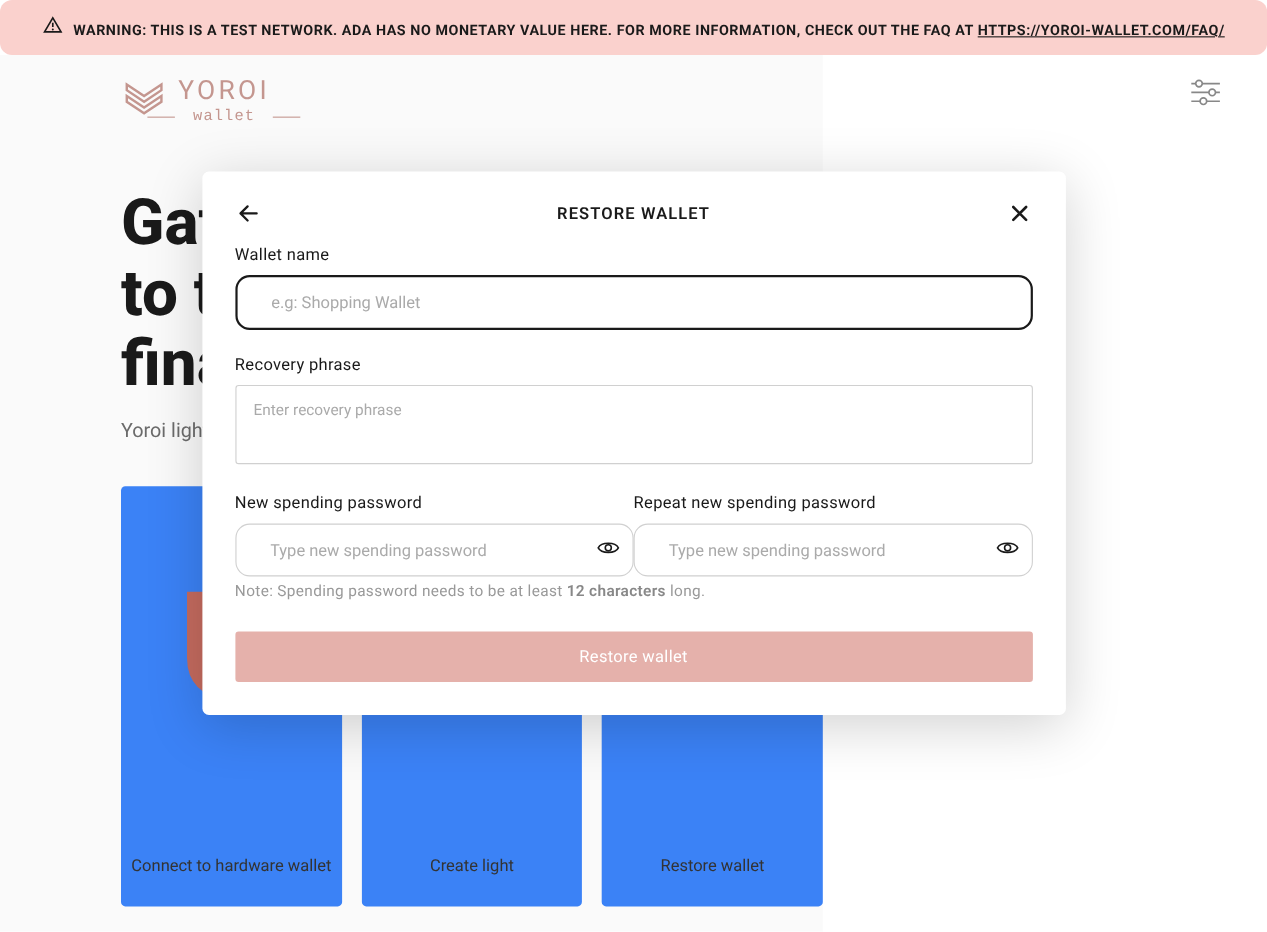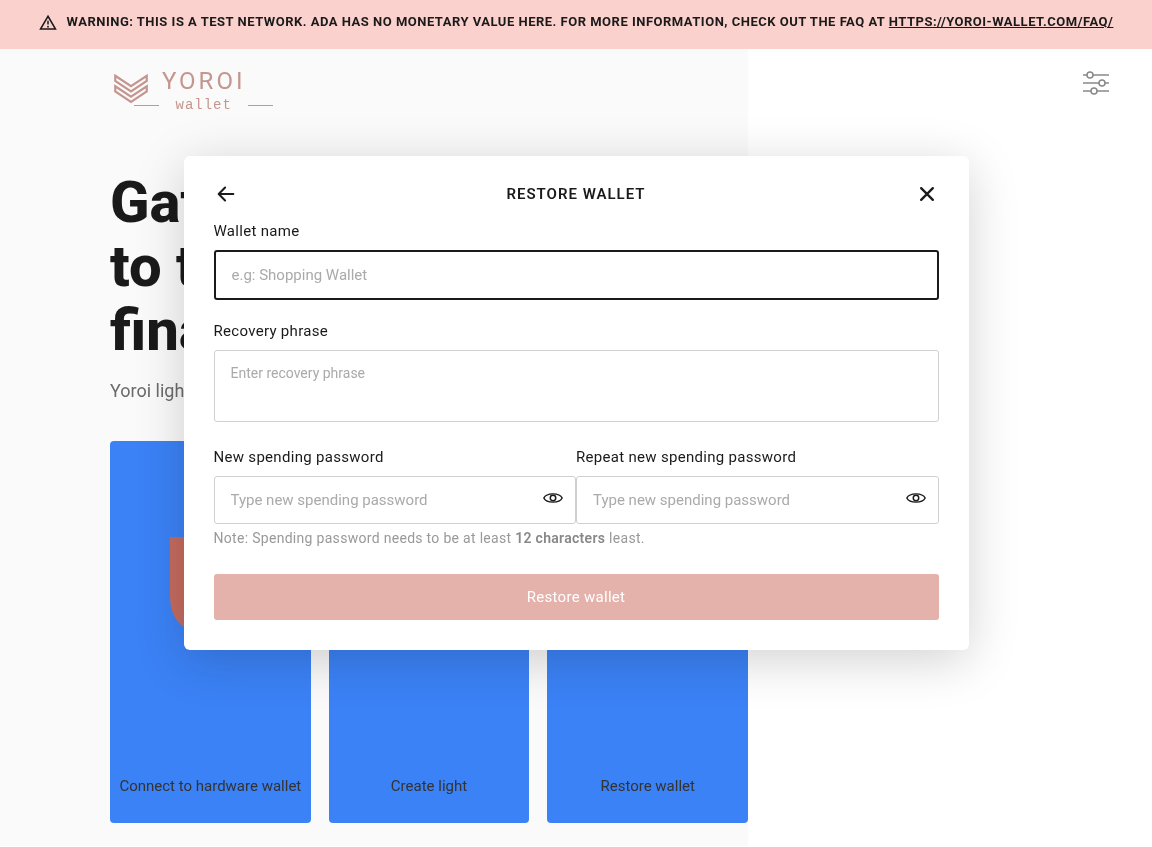--- a/index.html
+++ b/index.html
@@ -17,23 +17,24 @@
     }
     .warning-bar {
       background: #fad1cd;
       padding: 14px 38px;
       text-align: center;
       color: #1a1a1a;
       font-size: 13px;
       font-weight: 700;
       letter-spacing: 0.5px;
       display: flex;
-      align-items: flex-start;
+      align-items: flex-end;
       justify-content: center;
       gap: 10px;
+      border-radius: 11px;
     }
     .warning-bar .warning-icon {
       flex-shrink: 0;
     }
     .warning-bar a {
       color: #1a1a1a;
       text-decoration: underline;
     }
     .page-body {
       display: flex;
@@ -172,22 +173,22 @@
     }
     .field-label {
       font-size: 15px;
       color: #1a1a1a;
       margin-bottom: 10px;
       letter-spacing: 0.3px;
     }
     .field-input {
       width: 100%;
       border: 1px solid #d0d0d0;
-      border-radius: 3px;
-      padding: 14px 16px;
+      border-radius: 13px;
+      padding: 14px 31px;
       font-size: 15px;
       color: #1a1a1a;
       outline: none;
     }
     .field-input.focused {
       border: 2px solid #1a1a1a;
     }
     .field-input::placeholder {
       color: #aaa;
     }
@@ -368,18 +369,18 @@
             <svg width="22" height="22" viewBox="0 0 24 24">
               <path d="M2 12 C5 6 19 6 22 12 C19 18 5 18 2 12 Z" stroke="#1a1a1a" stroke-width="1.6" fill="none"></path>
               <circle cx="12" cy="12" r="3" stroke="#1a1a1a" stroke-width="1.6" fill="none"></circle>
             </svg>
           </span>
         </div>
       </div>
     </div>
 
     <div class="note">
-      <span>Note: Spending password needs to be at least </span><b>12 characters</b><span> least.</span>
+      <span>Note: Spending password needs to be at least </span><b>12 characters</b><span> long.</span>
     </div>
 
     <button class="restore-btn">Restore wallet</button>
   </div>
 </div>
 
 </body></html>

